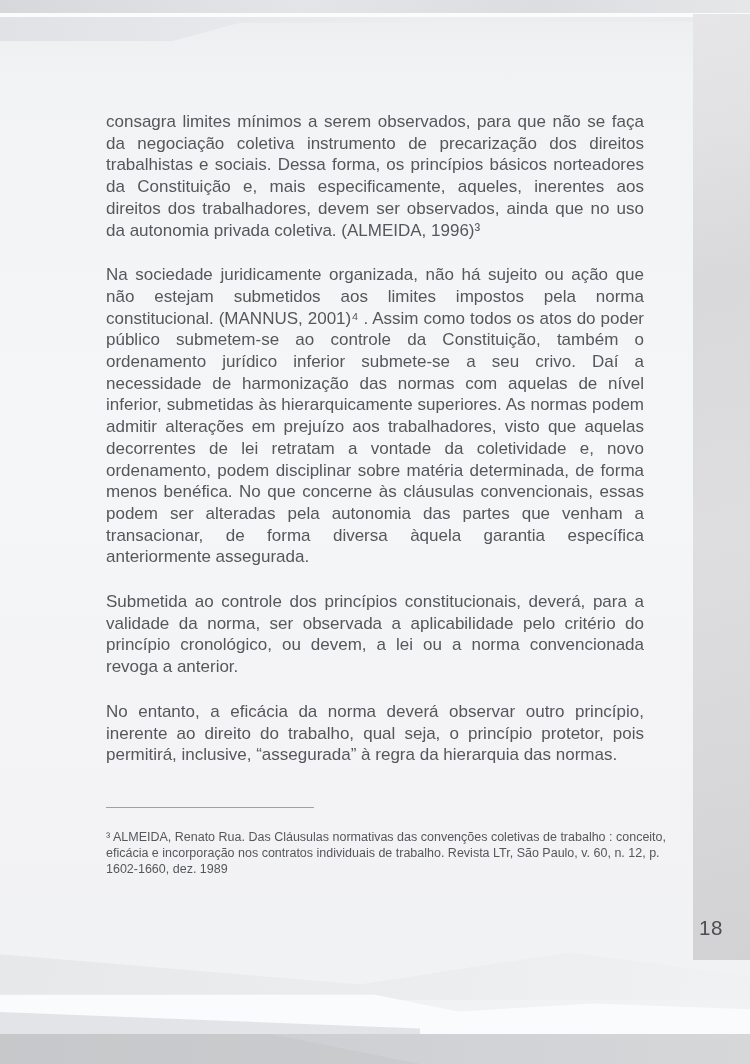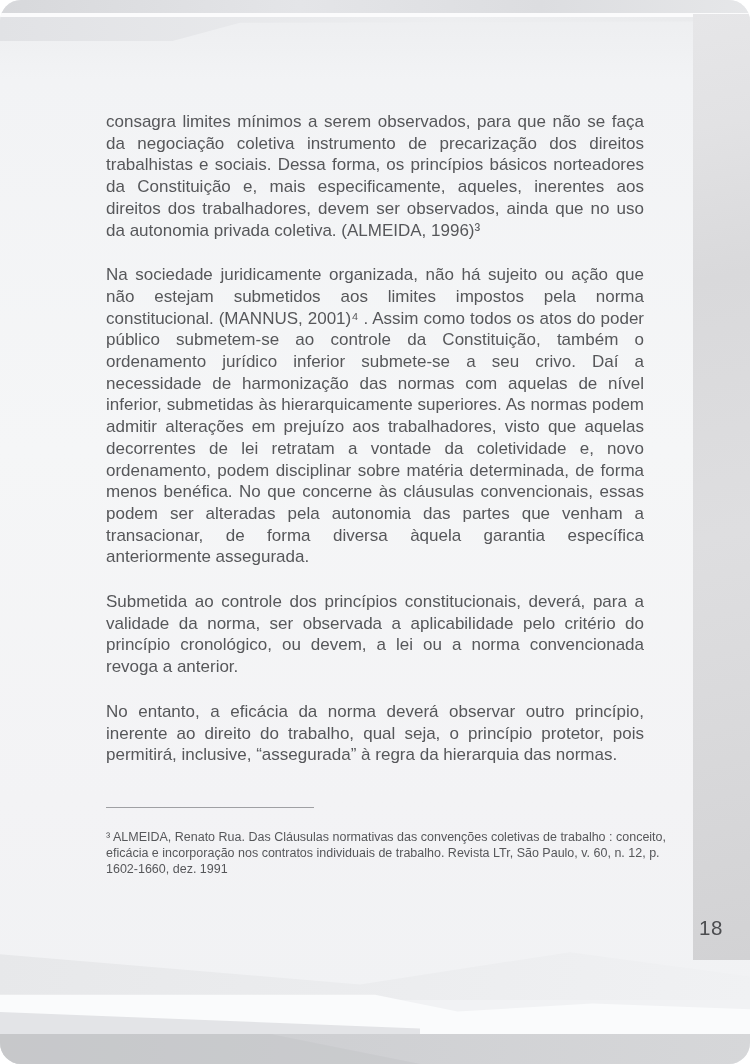--- a/index.html
+++ b/index.html
@@ -4,21 +4,20 @@
 <style>
   html, body { margin: 0; padding: 0; background: #ffffff; }
   .page {
     position: relative;
     width: 750px;
     height: 1064px;
     overflow: hidden;
     background: linear-gradient(to bottom,
       #ecedef 0px, #f2f3f5 80px, #f5f6f7 450px, #f3f3f5 800px, #f1f2f4 1000px);
     font-family: "Liberation Sans", sans-serif;
-    border-radius: 21px;
   }
 
   
   .top-band {
     position: absolute; top: 0; left: 0; width: 750px; height: 13px;
     background: linear-gradient(to right, #d7d8db, #e4e5e8 40%, #dcdde0 72%, #e6e7e9);
   }
   .top-highlight {
     position: absolute; top: 13px; left: 0; width: 750px; height: 4px;
     background: #fbfbfc;
@@ -103,18 +102,18 @@
 
   <main class="body-text">
     <p>consagra limites mínimos a serem observados, para que não se faça da negociação coletiva instrumento de precarização dos direitos trabalhistas e sociais. Dessa forma, os princípios básicos norteadores da Constituição e, mais especificamente, aqueles, inerentes aos direitos dos trabalhadores, devem ser observados, ainda que no uso da autonomia privada coletiva. (ALMEIDA, 1996)³</p>
     <p>Na sociedade juridicamente organizada, não há sujeito ou ação que não estejam submetidos aos limites impostos pela norma constitucional. (MANNUS, 2001)⁴ . Assim como todos os atos do poder público submetem-se ao controle da Constituição, também o ordenamento jurídico inferior submete-se a seu crivo. Daí a necessidade de harmonização das normas com aquelas de nível inferior, submetidas às hierarquicamente superiores. As normas podem admitir alterações em prejuízo aos trabalhadores, visto que aquelas decorrentes de lei retratam a vontade da coletividade e, novo ordenamento, podem disciplinar sobre matéria determinada, de forma menos benéfica. No que concerne às cláusulas convencionais, essas podem ser alteradas pela autonomia das partes que venham a transacionar, de forma diversa àquela garantia específica anteriormente assegurada.</p>
     <p>Submetida ao controle dos princípios constitucionais, deverá, para a validade da norma, ser observada a aplicabilidade pelo critério do princípio cronológico, ou devem, a lei ou a norma convencionada revoga a anterior.</p>
     <p>No entanto, a eficácia da norma deverá observar outro princípio, inerente ao direito do trabalho, qual seja, o princípio protetor, pois permitirá, inclusive, “assegurada” à regra da hierarquia das normas.</p>
   </main>
 
   <div class="footnote-sep"></div>
   <div class="footnotes">
-    <p>³ ALMEIDA, Renato Rua. Das Cláusulas normativas das convenções coletivas de trabalho : conceito, eficácia e incorporação nos contratos individuais de trabalho. Revista LTr, São Paulo, v. 60, n. 12, p. 1602-1660, dez. 1991</p>
+    <p>³ ALMEIDA, Renato Rua. Das Cláusulas normativas das convenções coletivas de trabalho : conceito, eficácia e incorporação nos contratos individuais de trabalho. Revista LTr, São Paulo, v. 60, n. 12, p. 1602-1660, dez. 1989</p>
   </div>
 
   <div class="page-number">18</div>
 
 </div>
 
 </body></html>

